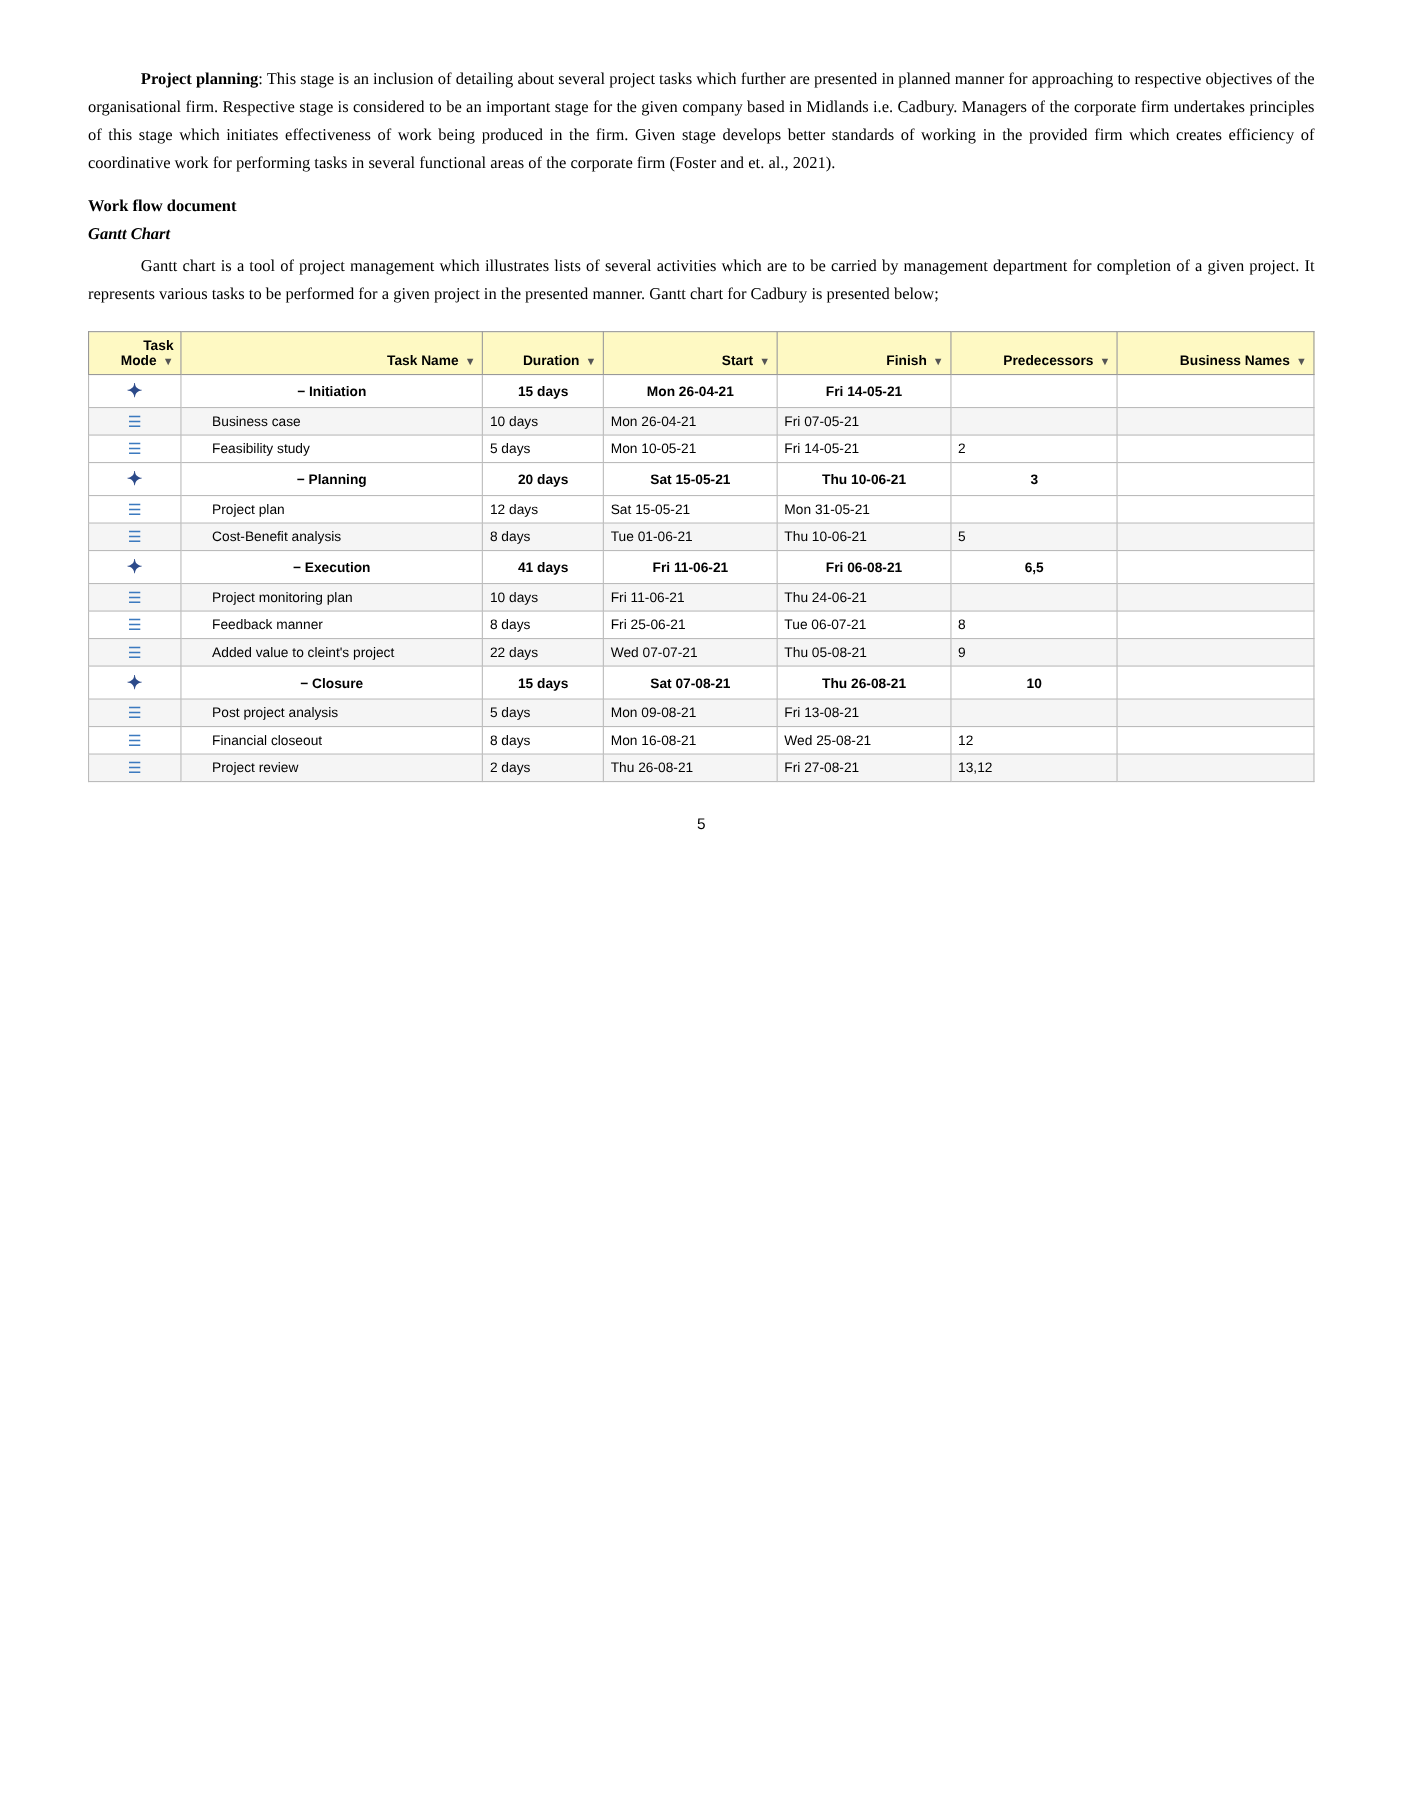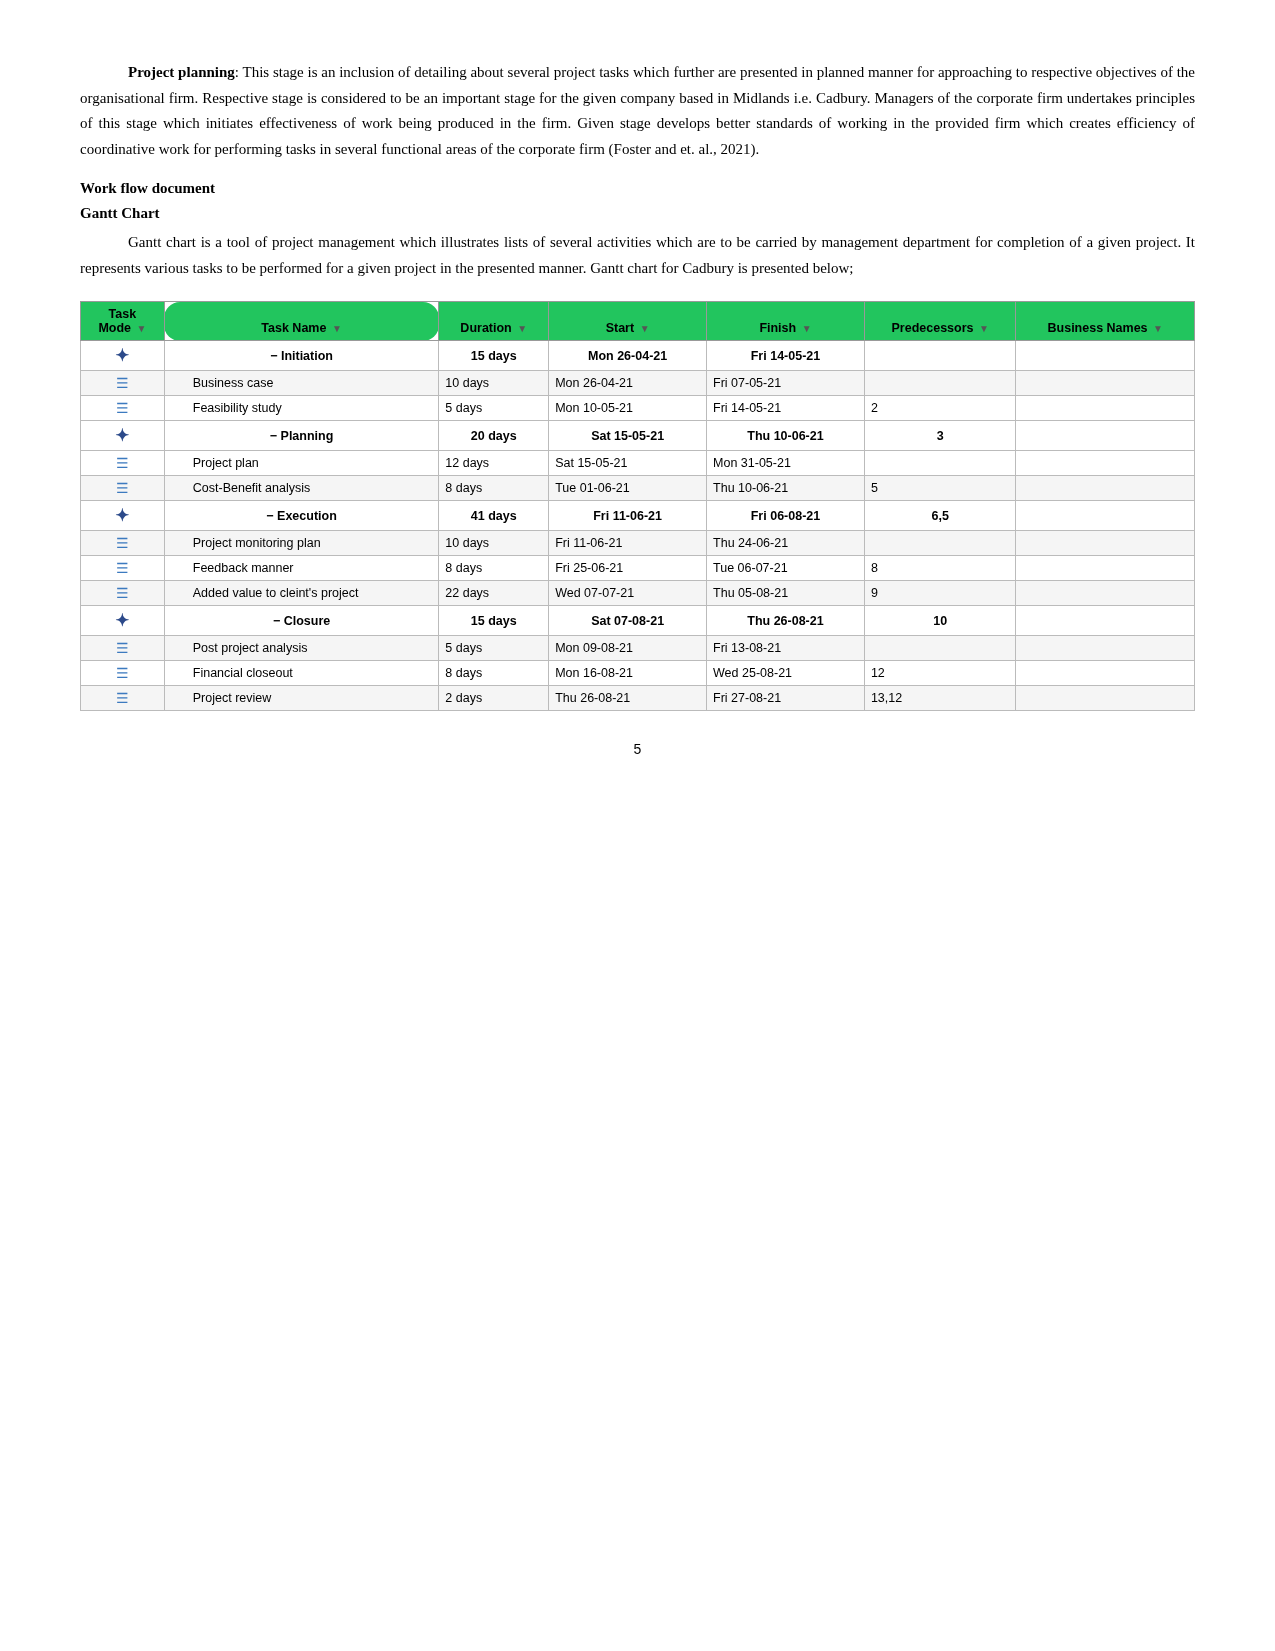--- a/index.html
+++ b/index.html
@@ -18,44 +18,45 @@
       margin-bottom: 18px;
       text-indent: 48px;
     }
     .section-heading {
       font-weight: bold;
       font-size: 15px;
       margin-bottom: 8px;
     }
     .section-subheading {
       font-weight: bold;
+      font-style: italic;
       font-size: 15px;
       margin-bottom: 8px;
     }
     .gantt-intro {
       text-align: justify;
       line-height: 1.7;
       margin-bottom: 20px;
       text-indent: 48px;
     }
 
     
     .gantt-table {
       width: 100%;
       border-collapse: collapse;
       font-family: Arial, Helvetica, sans-serif;
       font-size: 12.5px;
       margin-bottom: 30px;
       border: 1px solid #aaa;
     }
     .gantt-table th {
-      background: #22c55e;
+      background: #fef9c3;
       border: 1px solid #999;
       padding: 5px 6px;
-      text-align: center;
+      text-align: right;
       font-weight: bold;
       white-space: nowrap;
       vertical-align: bottom;
     }
     .gantt-table td {
       border: 1px solid #bbb;
       padding: 4px 6px;
       vertical-align: middle;
     }
     .gantt-table tr:nth-child(odd) td {
@@ -63,21 +64,21 @@
     }
     .gantt-table tr:nth-child(even) td {
       background: #f5f5f5;
     }
     .bold-row td {
       font-weight: bold;
       background: #fff !important;
       text-align: center;
     }
     .col-task-mode { width: 52px; }
-    .col-task-name { width: 200px; border-radius: 16px; }
+    .col-task-name { width: 200px; }
     .col-duration { width: 80px; }
     .col-start { width: 115px; }
     .col-finish { width: 115px; }
     .col-predecessors { width: 100px; }
     .col-resource { width: 130px; }
 
     .task-mode-icon {
       font-size: 16px;
       display: inline-block;
     }

